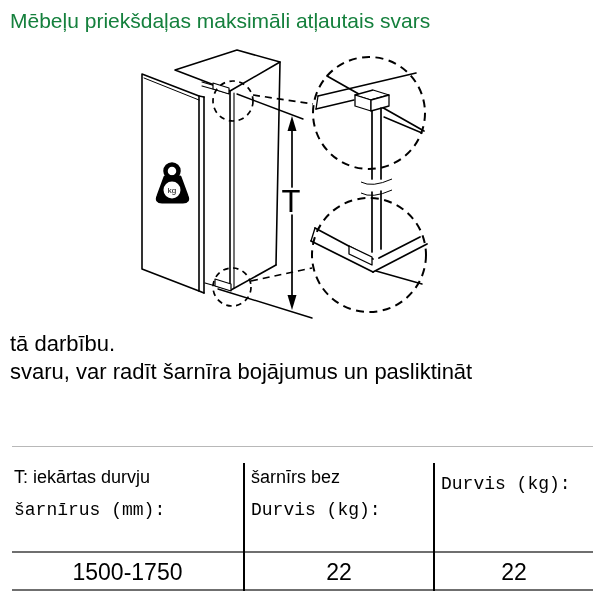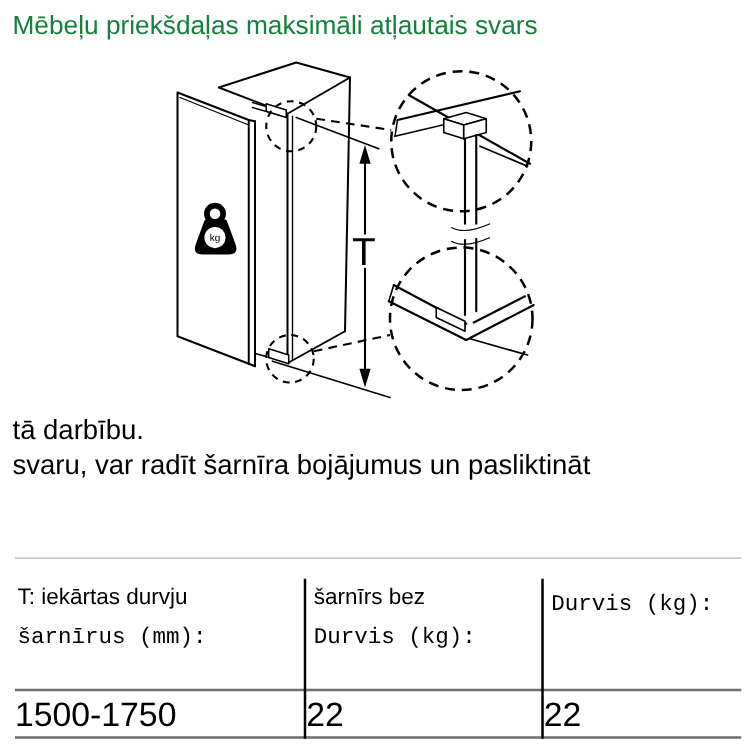--- a/index.html
+++ b/index.html
@@ -26,21 +26,21 @@
   .hline.bot{top:143px;height:2px;background:#6f6f6f;}
   .vline{position:absolute;top:17px;height:128px;width:2px;background:#000;}
   .vline.v1{left:231px;}
   .vline.v2{left:421px;}
   .th{position:absolute;top:18px;font-size:18px;line-height:26px;}
   .th.c1{left:2px;width:225px;}
   .th.c2{left:239px;width:178px;}
   .th.c3{left:429px;width:150px;}
   .th .l3{margin-top:7px;font-family:Liberation Mono, monospace;}
   .td{position:absolute;top:108px;height:36px;line-height:36px;
-      font-size:27px;}
+      font-size:23px;text-align:center;}
   .td.c1{left:0;width:231px;}
   .td.c2{left:233px;width:188px;}
   .td.c3{left:423px;width:158px;}
 </style>
 </head>
 <body>
 
 <div class="page-title">Mēbeļu priekšdaļas maksimāli atļautais svars</div>
 
 <svg class="diagram-svg" width="600" height="330" viewBox="0 0 600 330" aria-hidden="true">

